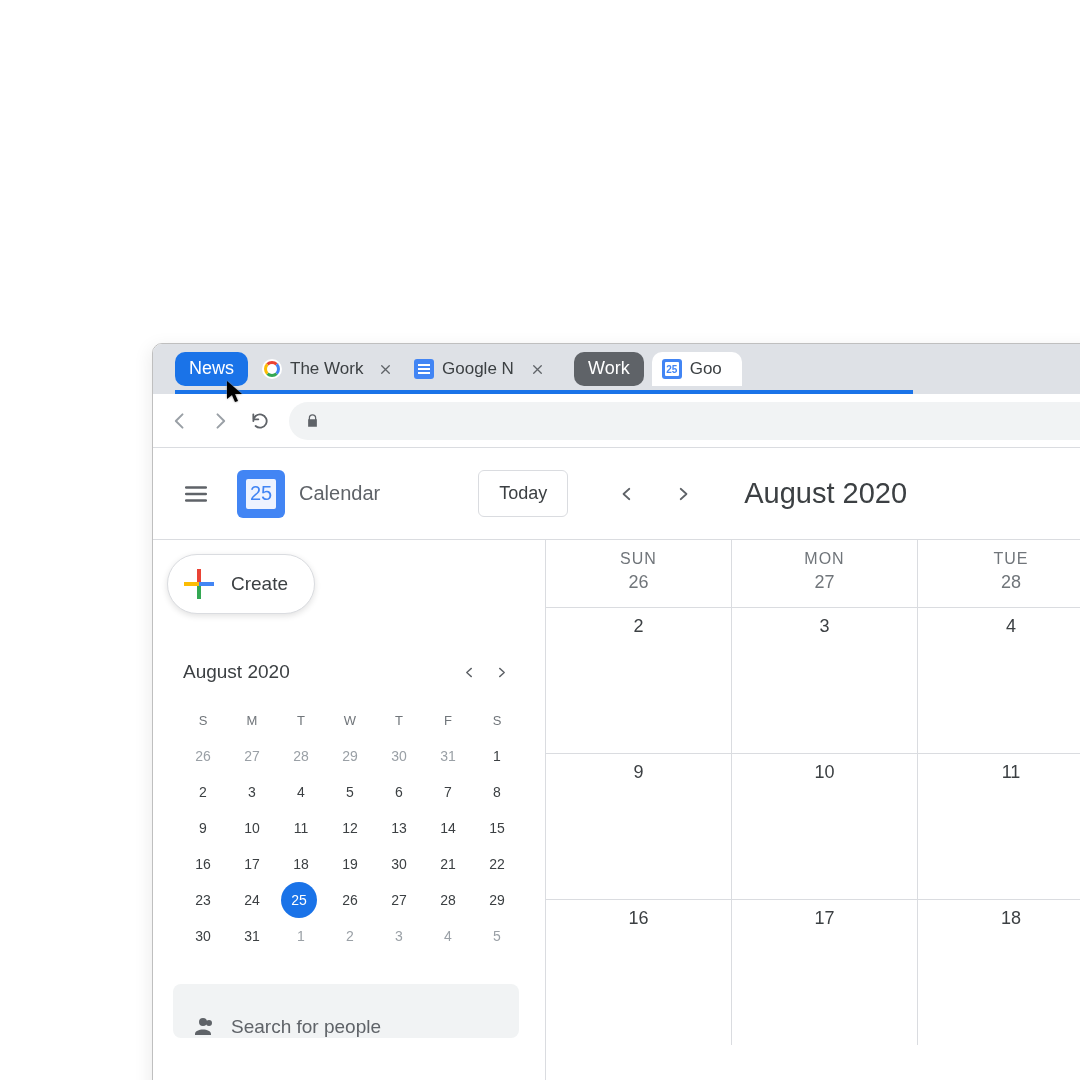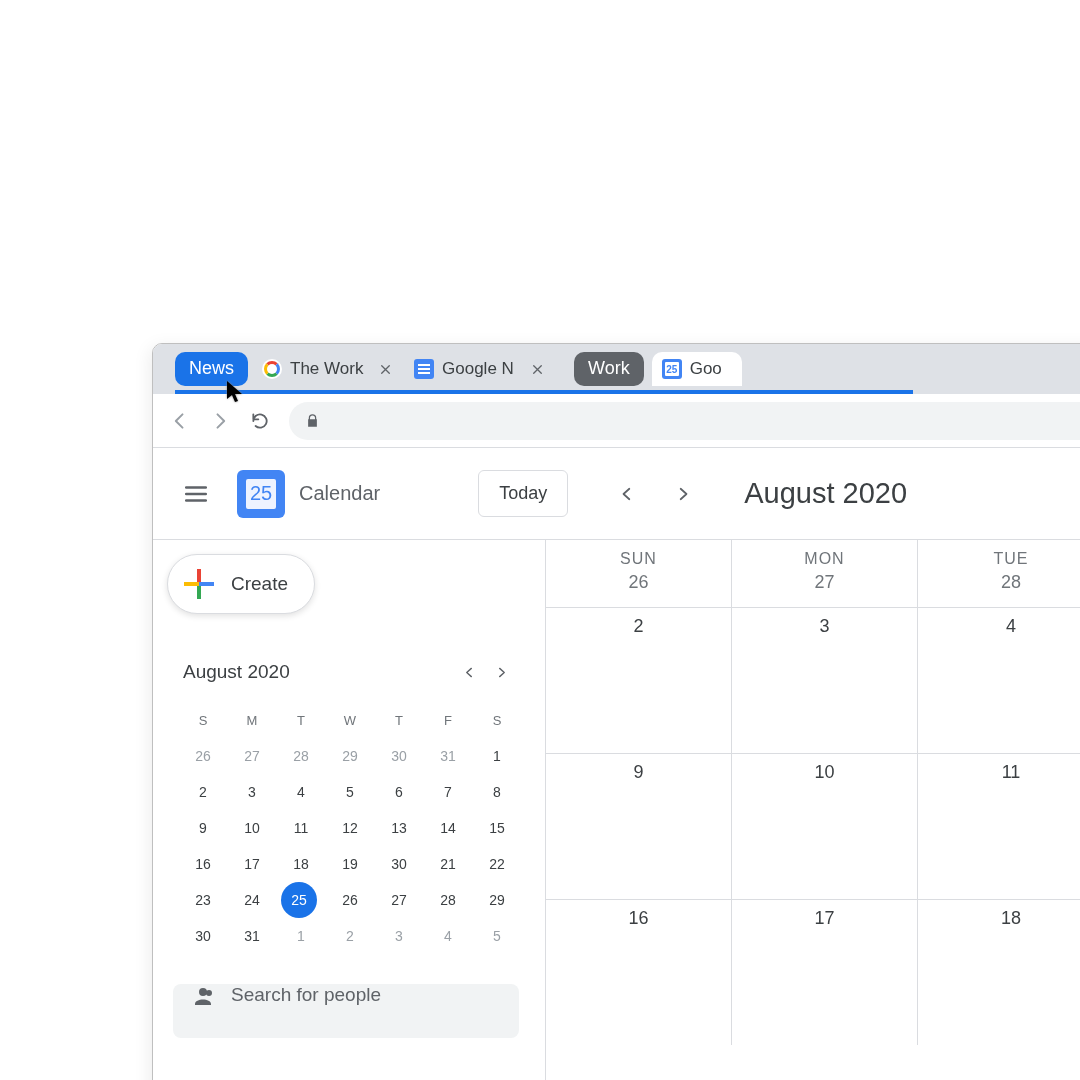--- a/index.html
+++ b/index.html
@@ -118,21 +118,21 @@
   .mini-head{ display:flex; align-items:center; }
   .mini-title{ font-size:19px; color:#3c4043; font-weight:500; flex:1; }
   .mini-nav{ width:32px;height:32px;display:flex;align-items:center;justify-content:center;color:#5f6368;cursor:pointer;}
   .mini-nav svg{width:11px;height:11px;}
   .mini-grid{ margin-top:14px; display:grid; grid-template-columns:repeat(7,40px); grid-auto-rows:36px; justify-content:space-between; }
   .mini-cell{ display:flex; align-items:center;justify-content:center; font-size:14px; color:#3c4043; cursor:pointer; }
   .mini-cell.hdr{ color:#70757a; font-size:13px; cursor:default;}
   .mini-cell.dim{ color:#9aa0a6; }
   .mini-cell.today{ width:36px;height:36px;border-radius:50%; background:#1a73e8; color:#fff; font-weight:500; }
 
-  .people-search{ margin:30px 6px 0 6px; height:54px; border-radius:8px; background:#f1f3f4; display:flex; align-items:flex-start; padding:0 18px; gap:16px; color:#5f6368; font-size:19px; cursor:text;}
+  .people-search{ margin:30px 6px 0 6px; height:54px; border-radius:8px; background:#f1f3f4; display:flex; align-items:flex-end; padding:0 18px; gap:16px; color:#5f6368; font-size:19px; cursor:text;}
   .people-search svg{width:24px;height:24px;}
 
   .grid { flex:1; border-left:1px solid #dadce0; }
   .dayhdr-row{ display:grid; grid-template-columns:repeat(3,186px); }
   .dayhdr{ border-right:1px solid #dadce0; padding:10px 0 14px; text-align:center; }
   .dayhdr:last-child{border-right:none;}
   .down{ font-size:16px; letter-spacing:1px; color:#70757a; }
   .ddate{ font-size:18px; color:#70757a; margin-top:4px; }
   .week-row{ display:grid; grid-template-columns:repeat(3,186px); height:146px; border-top:1px solid #dadce0;}
   .week-row .cell{ border-right:1px solid #dadce0; padding:8px 0 0; text-align:center; font-size:18px; color:#3c4043;}

